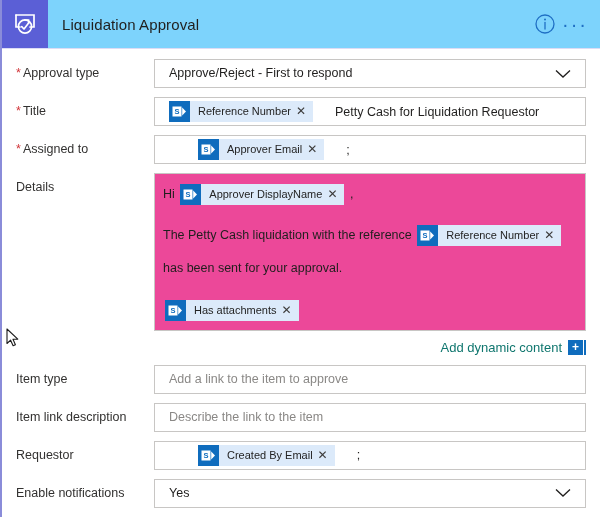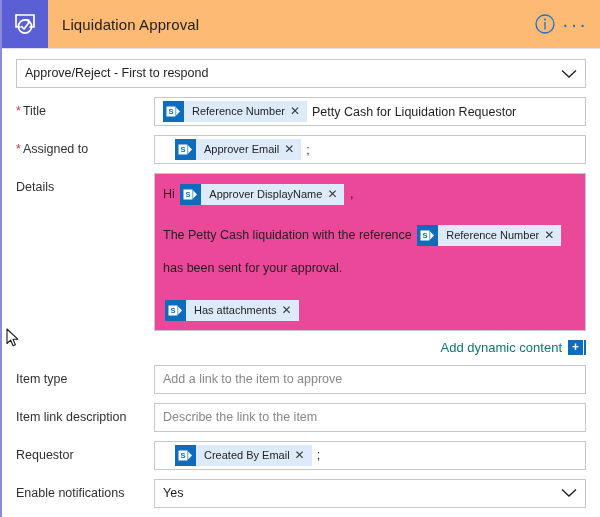--- a/index.html
+++ b/index.html
@@ -19,21 +19,21 @@
     background: #ffffff;
     border-left: 2px solid #8a8cd9;
     overflow: hidden;
   }
 
   
   .header {
     display: flex;
     align-items: center;
     height: 48px;
-    background: #fdba74;
+    background: #7dd3fc;
     border-bottom: 1px solid #dcdcf5;
   }
   .header-icon-tile {
     width: 46px;
     height: 48px;
     background: #5b5fd6;
     display: flex;
     align-items: center;
     justify-content: center;
     flex: 0 0 46px;
@@ -85,23 +85,24 @@
     margin-right: 2px;
   }
   .field {
     flex: 1 1 auto;
     box-sizing: border-box;
     min-height: 29px;
     border: 1px solid #c8c6c4;
     background: #ffffff;
     display: flex;
     align-items: center;
-    padding: 0 8px;
+    padding: 0 14px;
     font-size: 12.5px;
     color: #201f1e;
+    gap: 17px;
   }
   .field.placeholder-field { color: #8a8886; }
   .field-text { line-height: 27px; }
   .chev {
     margin-left: auto;
     flex: 0 0 auto;
     display: flex;
     align-items: center;
     padding-left: 6px;
   }
@@ -224,20 +225,21 @@
         <circle cx="11" cy="6.6" r="1.0" fill="#1f6fc4"></circle>
         <path d="M11 9.4 v6.6" stroke="#1f6fc4" stroke-width="1.3" stroke-linecap="round"></path>
       </svg>
     </div>
     <div class="ellipsis">···</div>
   </div>
 
   <div class="form">
 
     <div class="row">
+      <div class="label"><span class="req-star">*</span><span>Approval type</span></div>
       <div class="field">
         <span class="field-text">Approve/Reject - First to respond</span>
         <span class="chev">
           <svg width="16" height="10" viewBox="0 0 16 10" aria-hidden="true">
               <path d="M1 1.5 L8 8 L15 1.5" fill="none" stroke="#201f1e" stroke-width="1.3"></path>
             </svg>
         </span>
       </div>
     </div>
 

